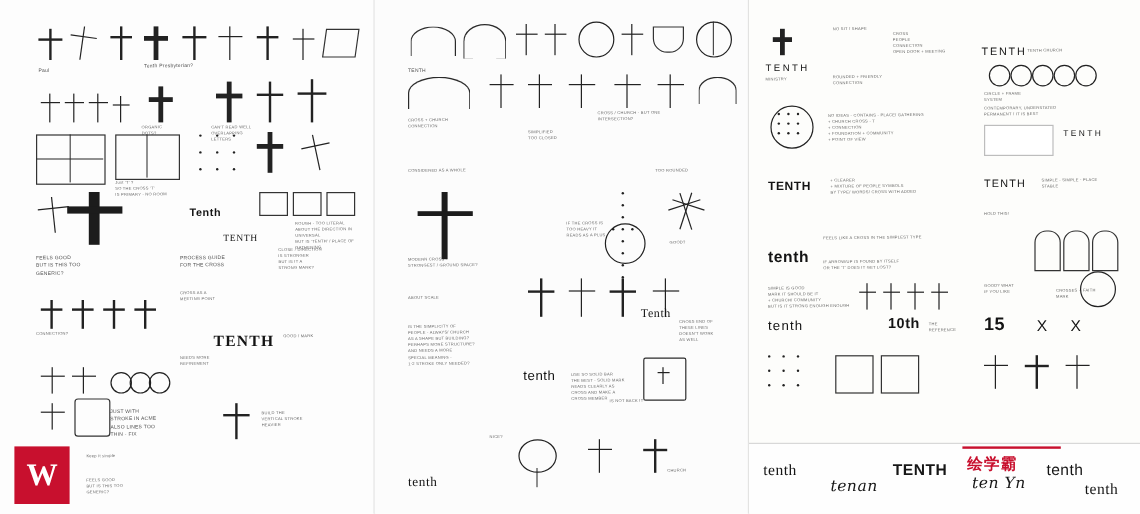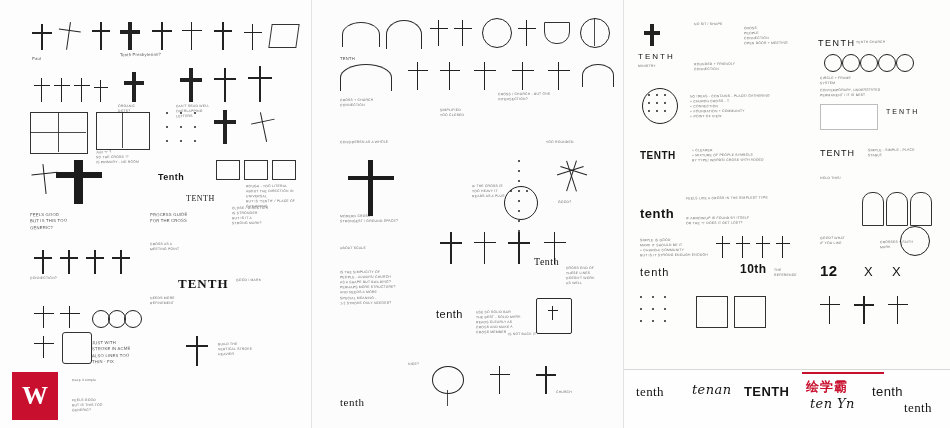--- a/index.html
+++ b/index.html
@@ -492,21 +492,21 @@
 MARK IT SHOULD BE IT
 + CHURCH/ COMMUNITY
 BUT IS IT STRONG ENOUGH ENOUGH</div>
     <div class="cross thin" style="left:92px;top:236px;width:14px;height:22px;"></div>
     <div class="cross thin" style="left:112px;top:236px;width:14px;height:22px;"></div>
     <div class="cross thin" style="left:132px;top:236px;width:14px;height:22px;"></div>
     <div class="cross thin" style="left:152px;top:236px;width:14px;height:22px;"></div>
 
     <div class="wordmark sans" style="left:16px;top:266px;font-size:11px;letter-spacing:1px;">tenth</div>
     <div class="wordmark sans bold" style="left:116px;top:262px;font-size:12px;">10th</div>
-    <div class="wordmark sans bold" style="left:196px;top:262px;font-size:15px;">12</div>
+    <div class="wordmark sans bold" style="left:196px;top:262px;font-size:15px;">15</div>
     <div class="wordmark sans" style="left:240px;top:264px;font-size:13px;">X</div>
     <div class="wordmark sans" style="left:268px;top:264px;font-size:13px;">X</div>
     <div class="sketchnote tiny" style="left:150px;top:268px;">THE
 REFERENCE</div>
 
     <div class="grid-dots" style="left:16px;top:296px;width:40px;height:40px;">
       <i style="left:0;top:0"></i>
         <i style="left:12px;top:0"></i>
         <i style="left:24px;top:0"></i>
       <i style="left:0;top:12px"></i>
@@ -520,21 +520,21 @@
     <div class="boxglyph" style="left:110px;top:296px;width:30px;height:30px;"></div>
     <div class="cross thin" style="left:196px;top:296px;width:20px;height:28px;"></div>
     <div class="cross" style="left:230px;top:296px;width:20px;height:28px;"></div>
     <div class="cross thin" style="left:264px;top:296px;width:20px;height:28px;"></div>
     <div class="sketchnote tiny" style="left:150px;top:300px;"></div>
 
     <div class="footer-strip">
       <div class="rule-red" style="left:178px;top:2px;width:82px;"></div>
       <div class="cn-mark" style="left:182px;top:8px;">绘学霸</div>
       <div class="footer-word" style="left:12px;top:14px;">tenth</div>
-      <div class="footer-word script" style="left:68px;top:12px;text-align:right;">tenan</div>
+      <div class="footer-word script" style="left:68px;top:28px;text-align:right;">tenan</div>
       <div class="footer-word sans" style="left:120px;top:14px;font-weight:bold;">TENTH</div>
       <div class="footer-word script" style="left:186px;top:26px;">ten Yn</div>
       <div class="footer-word sans" style="left:248px;top:14px;">tenth</div>
       <div class="footer-word" style="left:280px;top:30px;">tenth</div>
     </div>
   </div>
 
 </div>
 
 </body></html>

